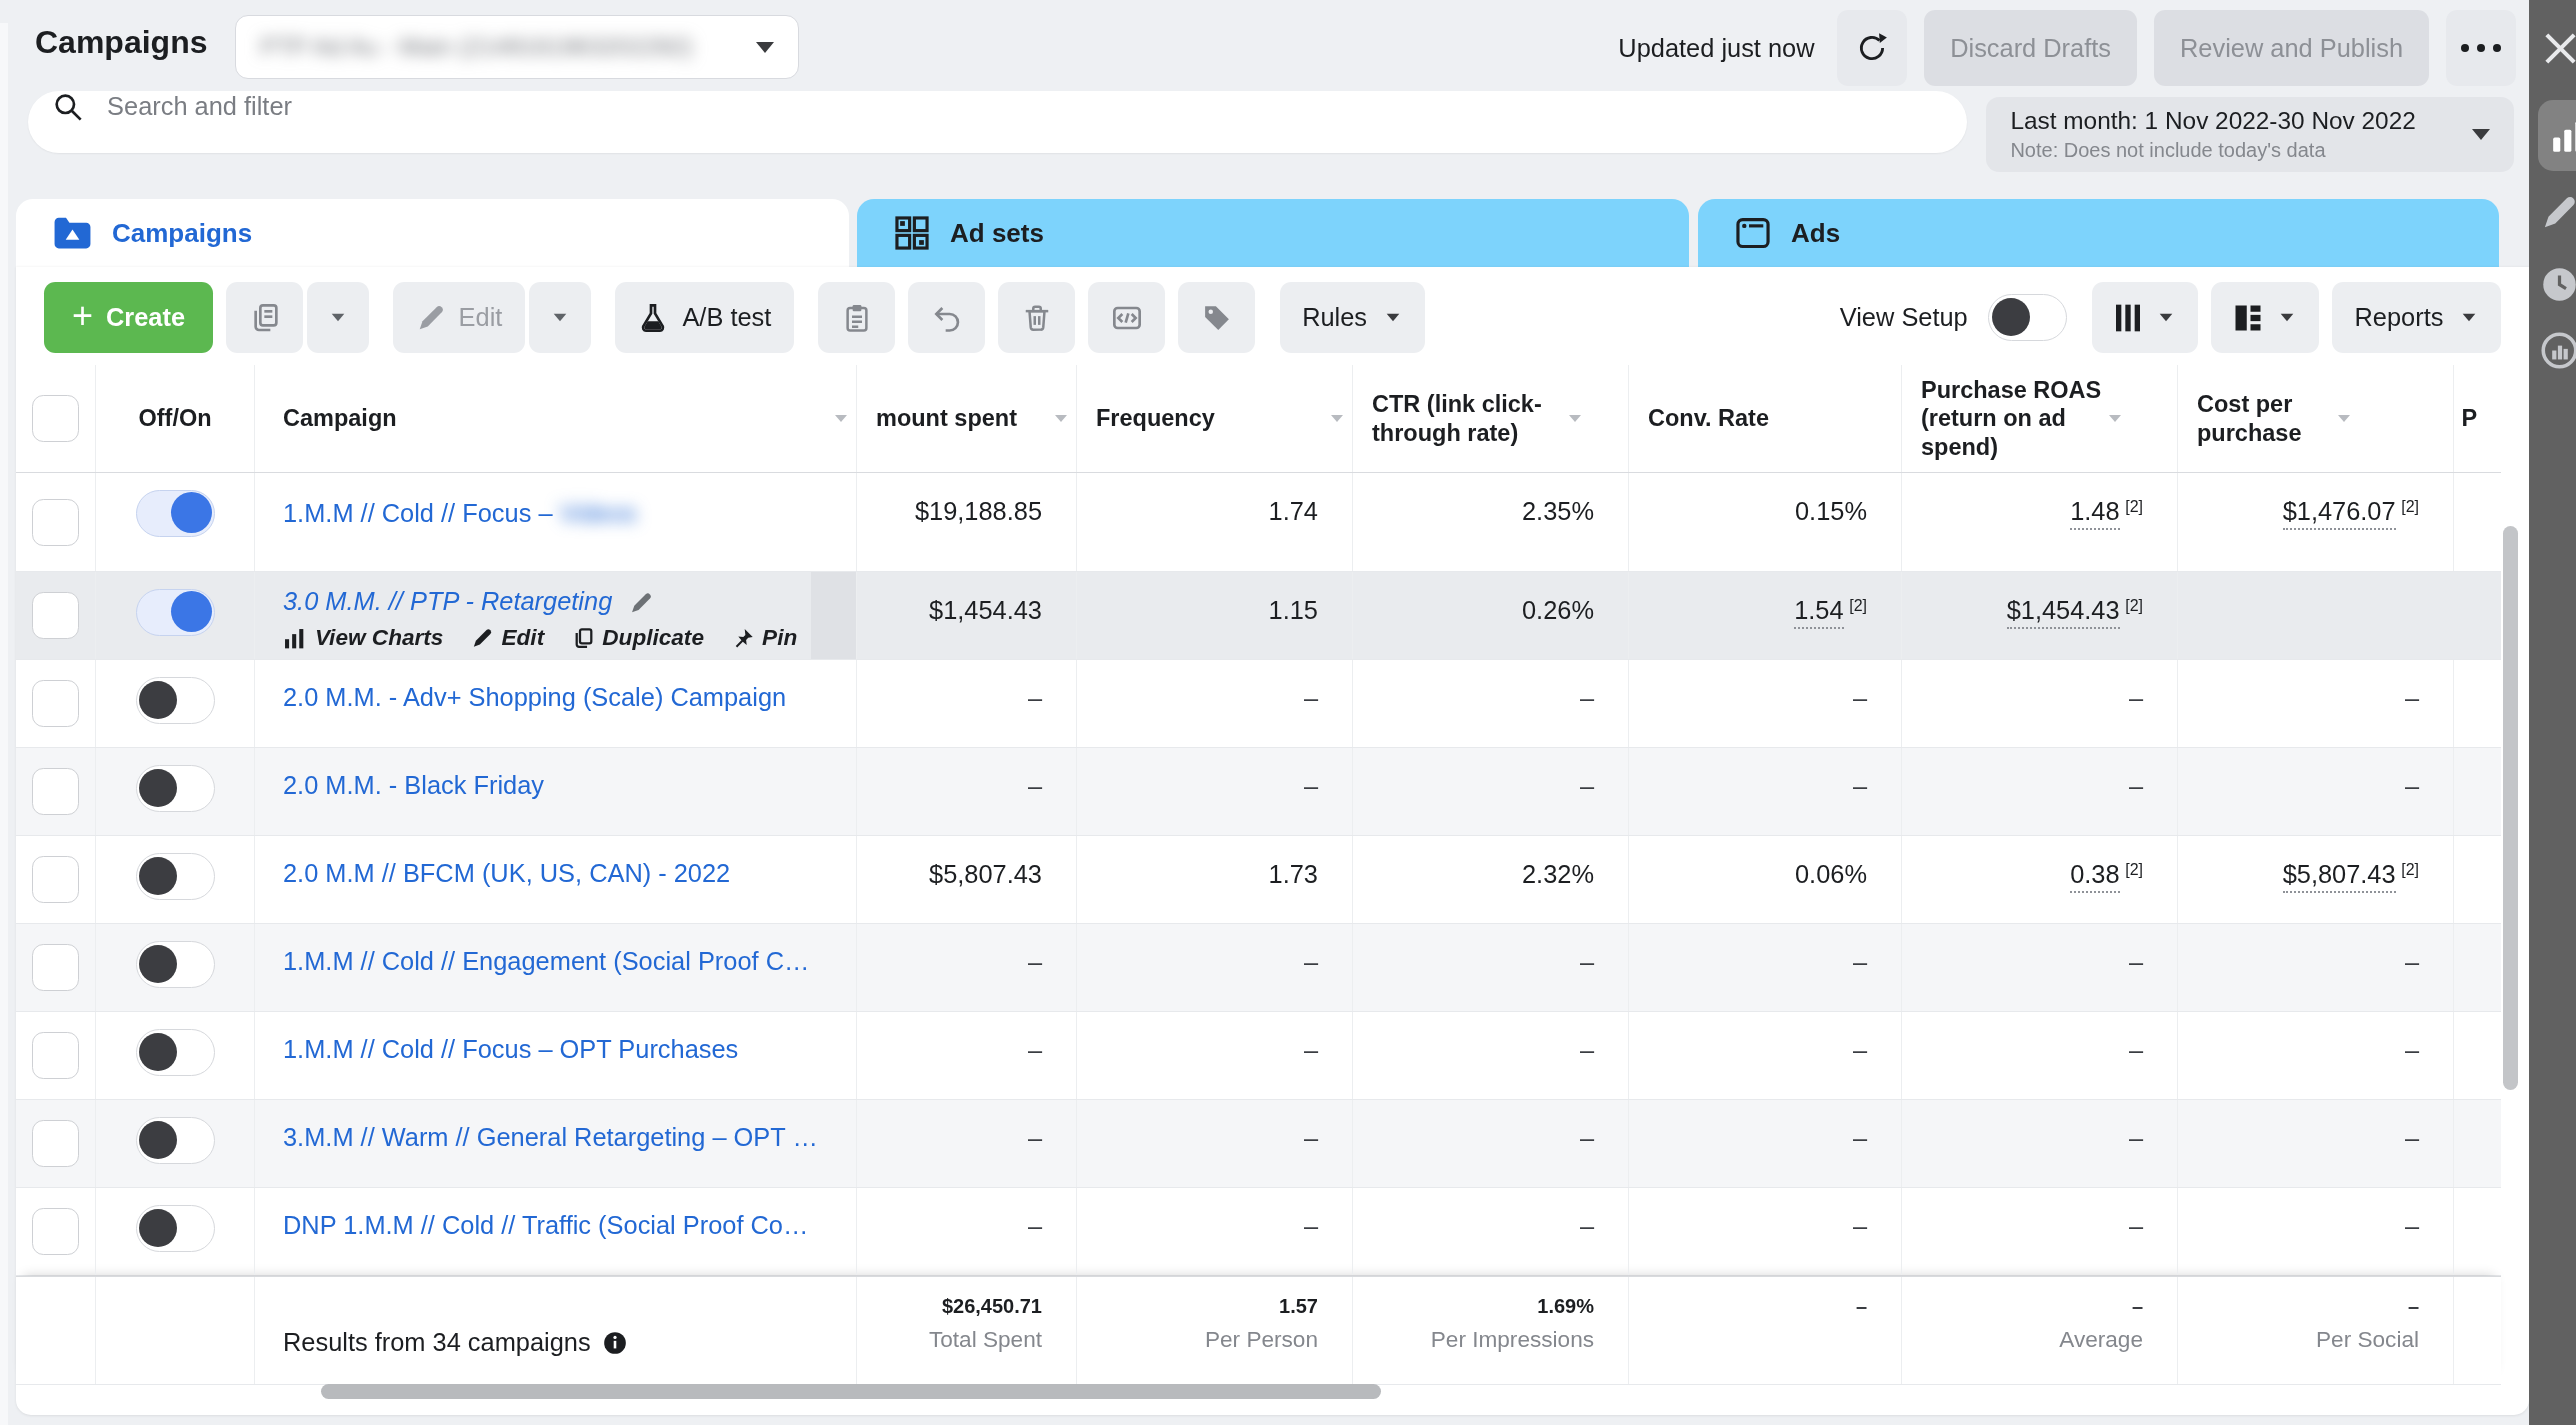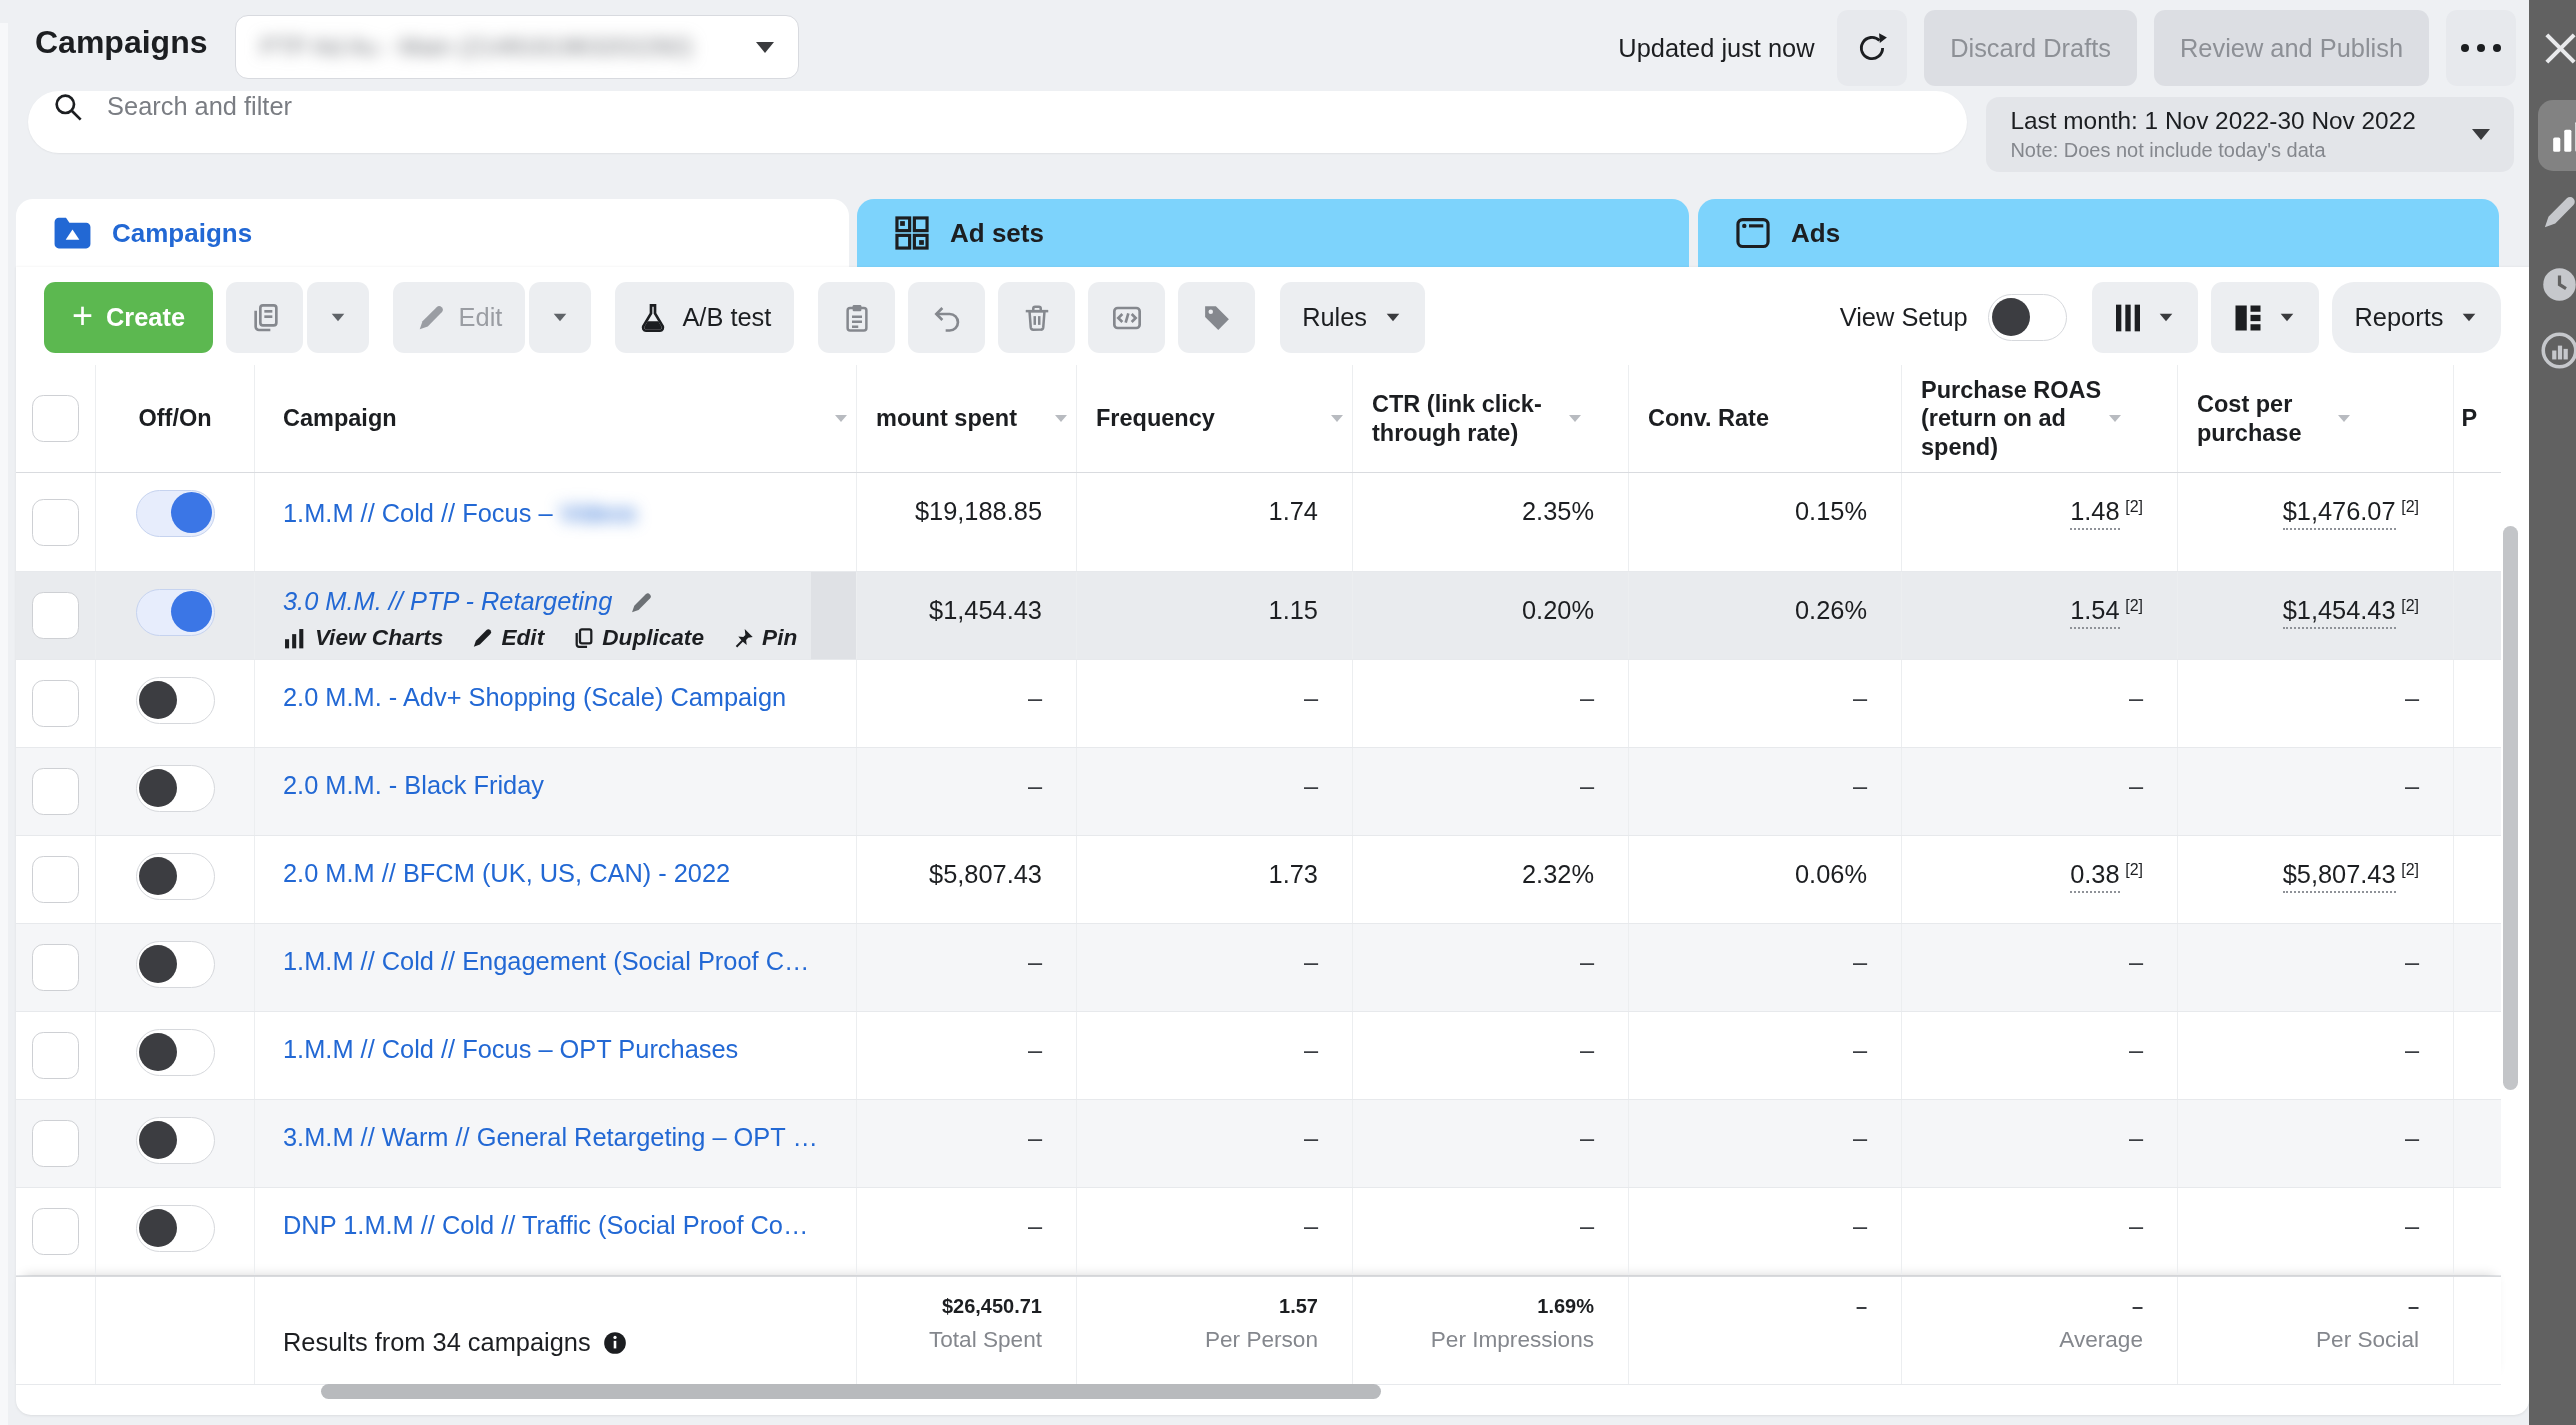--- a/index.html
+++ b/index.html
@@ -273,21 +273,21 @@
     </div>
     <div class="tbtn" style="gap:15px;">
       <svg class="ic" width="30" height="32" viewBox="0 0 24 24">
         <rect x="2" y="2" width="9" height="20" fill="#1c1e21"></rect>
         <rect x="14" y="2" width="8" height="5" fill="#1c1e21"></rect>
         <rect x="14" y="9.5" width="8" height="5" fill="#1c1e21"></rect>
         <rect x="14" y="17" width="8" height="5" fill="#1c1e21"></rect>
       </svg>
       <span class="caret" style="transform:scale(.7);"></span>
     </div>
-    <div class="tbtn" style="gap:17px;border-radius:22px;">
+    <div class="tbtn" style="gap:17px;">
       <span>Reports</span>
       <span class="caret" style="transform:scale(.7);"></span>
     </div>
   </div>
 
   <div class="abs tablewrap">
 
     <div class="trow thead">
       <div class="cell-cb">
           <span class="checkbox"></span>
@@ -386,21 +386,20 @@
           <span class="act">
             <svg class="ic" width="22.6" height="22.6" viewBox="0 0 24 24">
                 <path d="M13.5 2l8.5 8.5-4.8 1-2.2 2.2.6 5.3-4.1-3.3-6 6L4 20.2l6-6-3.3-4.1 5.3.6 2.2-2.2z" fill="#1c1e21"></path>
               </svg>
             <span>Pin</span>
           </span>
         </div>
       </div>
       <div class="num">$1,454.43</div>
       <div class="num">1.15</div>
-      <div class="num">0.20%</div>
       <div class="num">0.26%</div>
       <div class="num"><span class="dotted-u">1.54</span><span class="supnote">[2]</span></div>
       <div class="num"><span class="dotted-u">$1,454.43</span><span class="supnote">[2]</span></div>
       <div></div>
     </div>
 
     <div class="trow row">
       <div class="cell-cb">
           <span class="checkbox"></span>
         </div>

